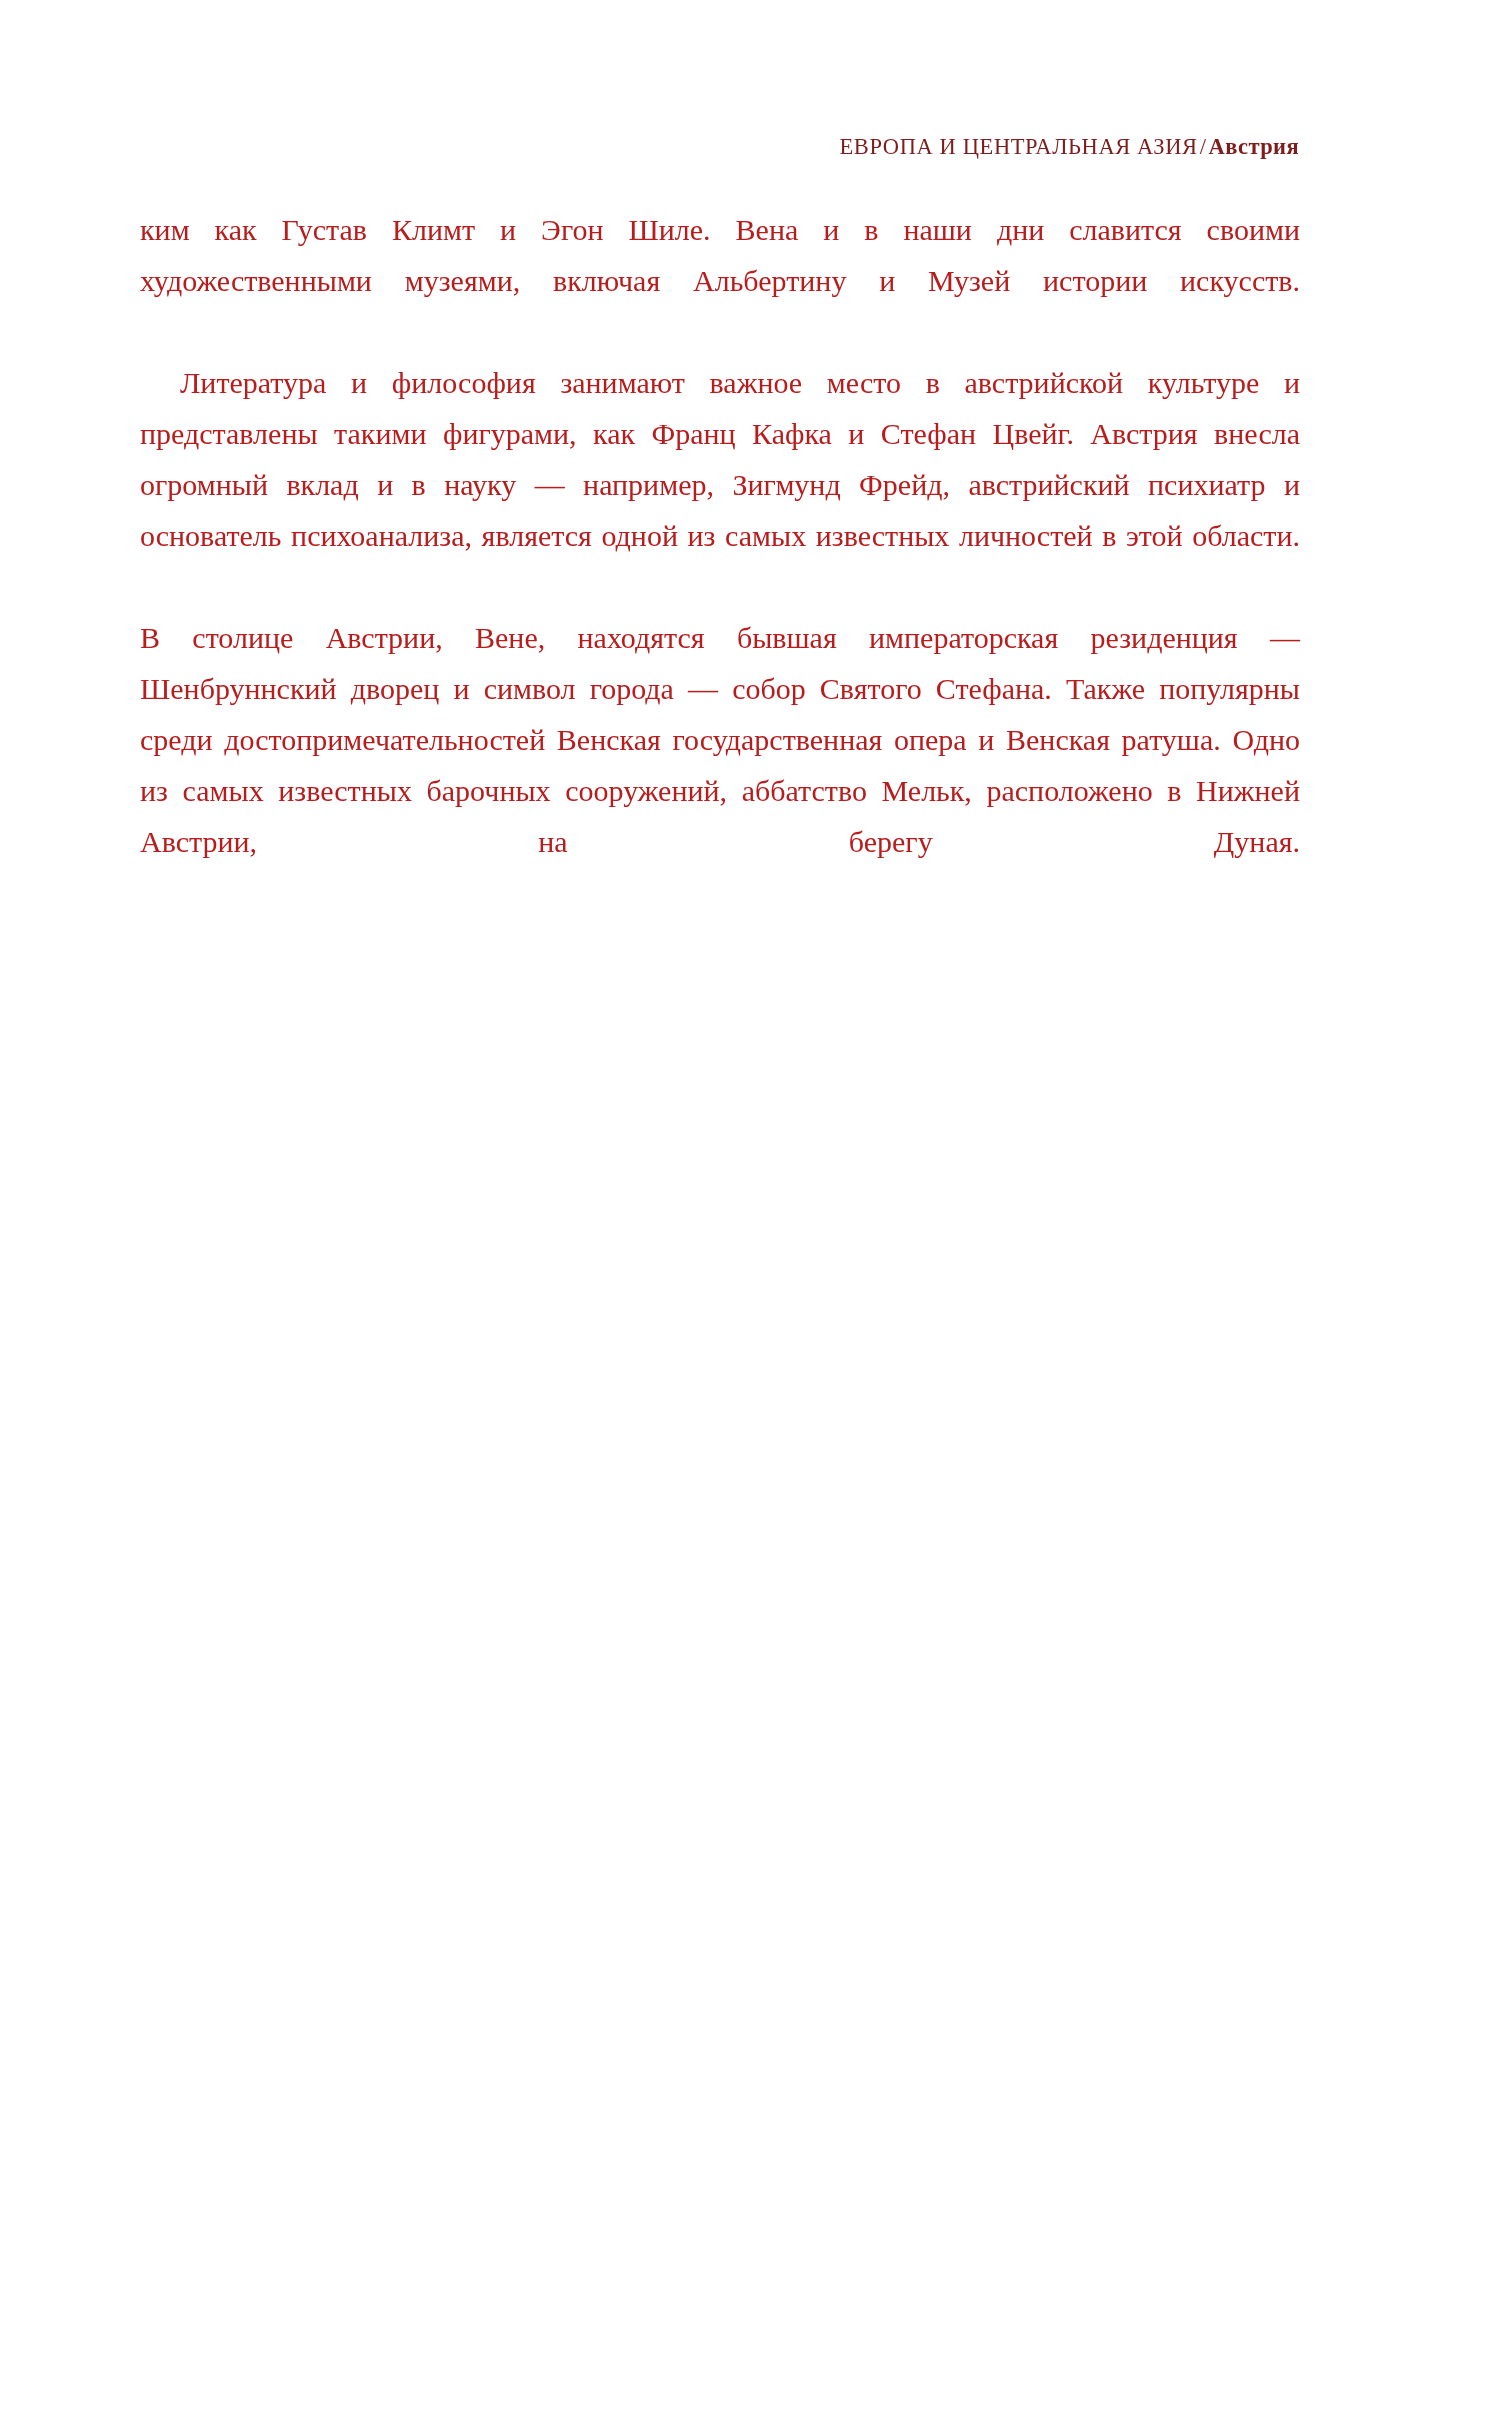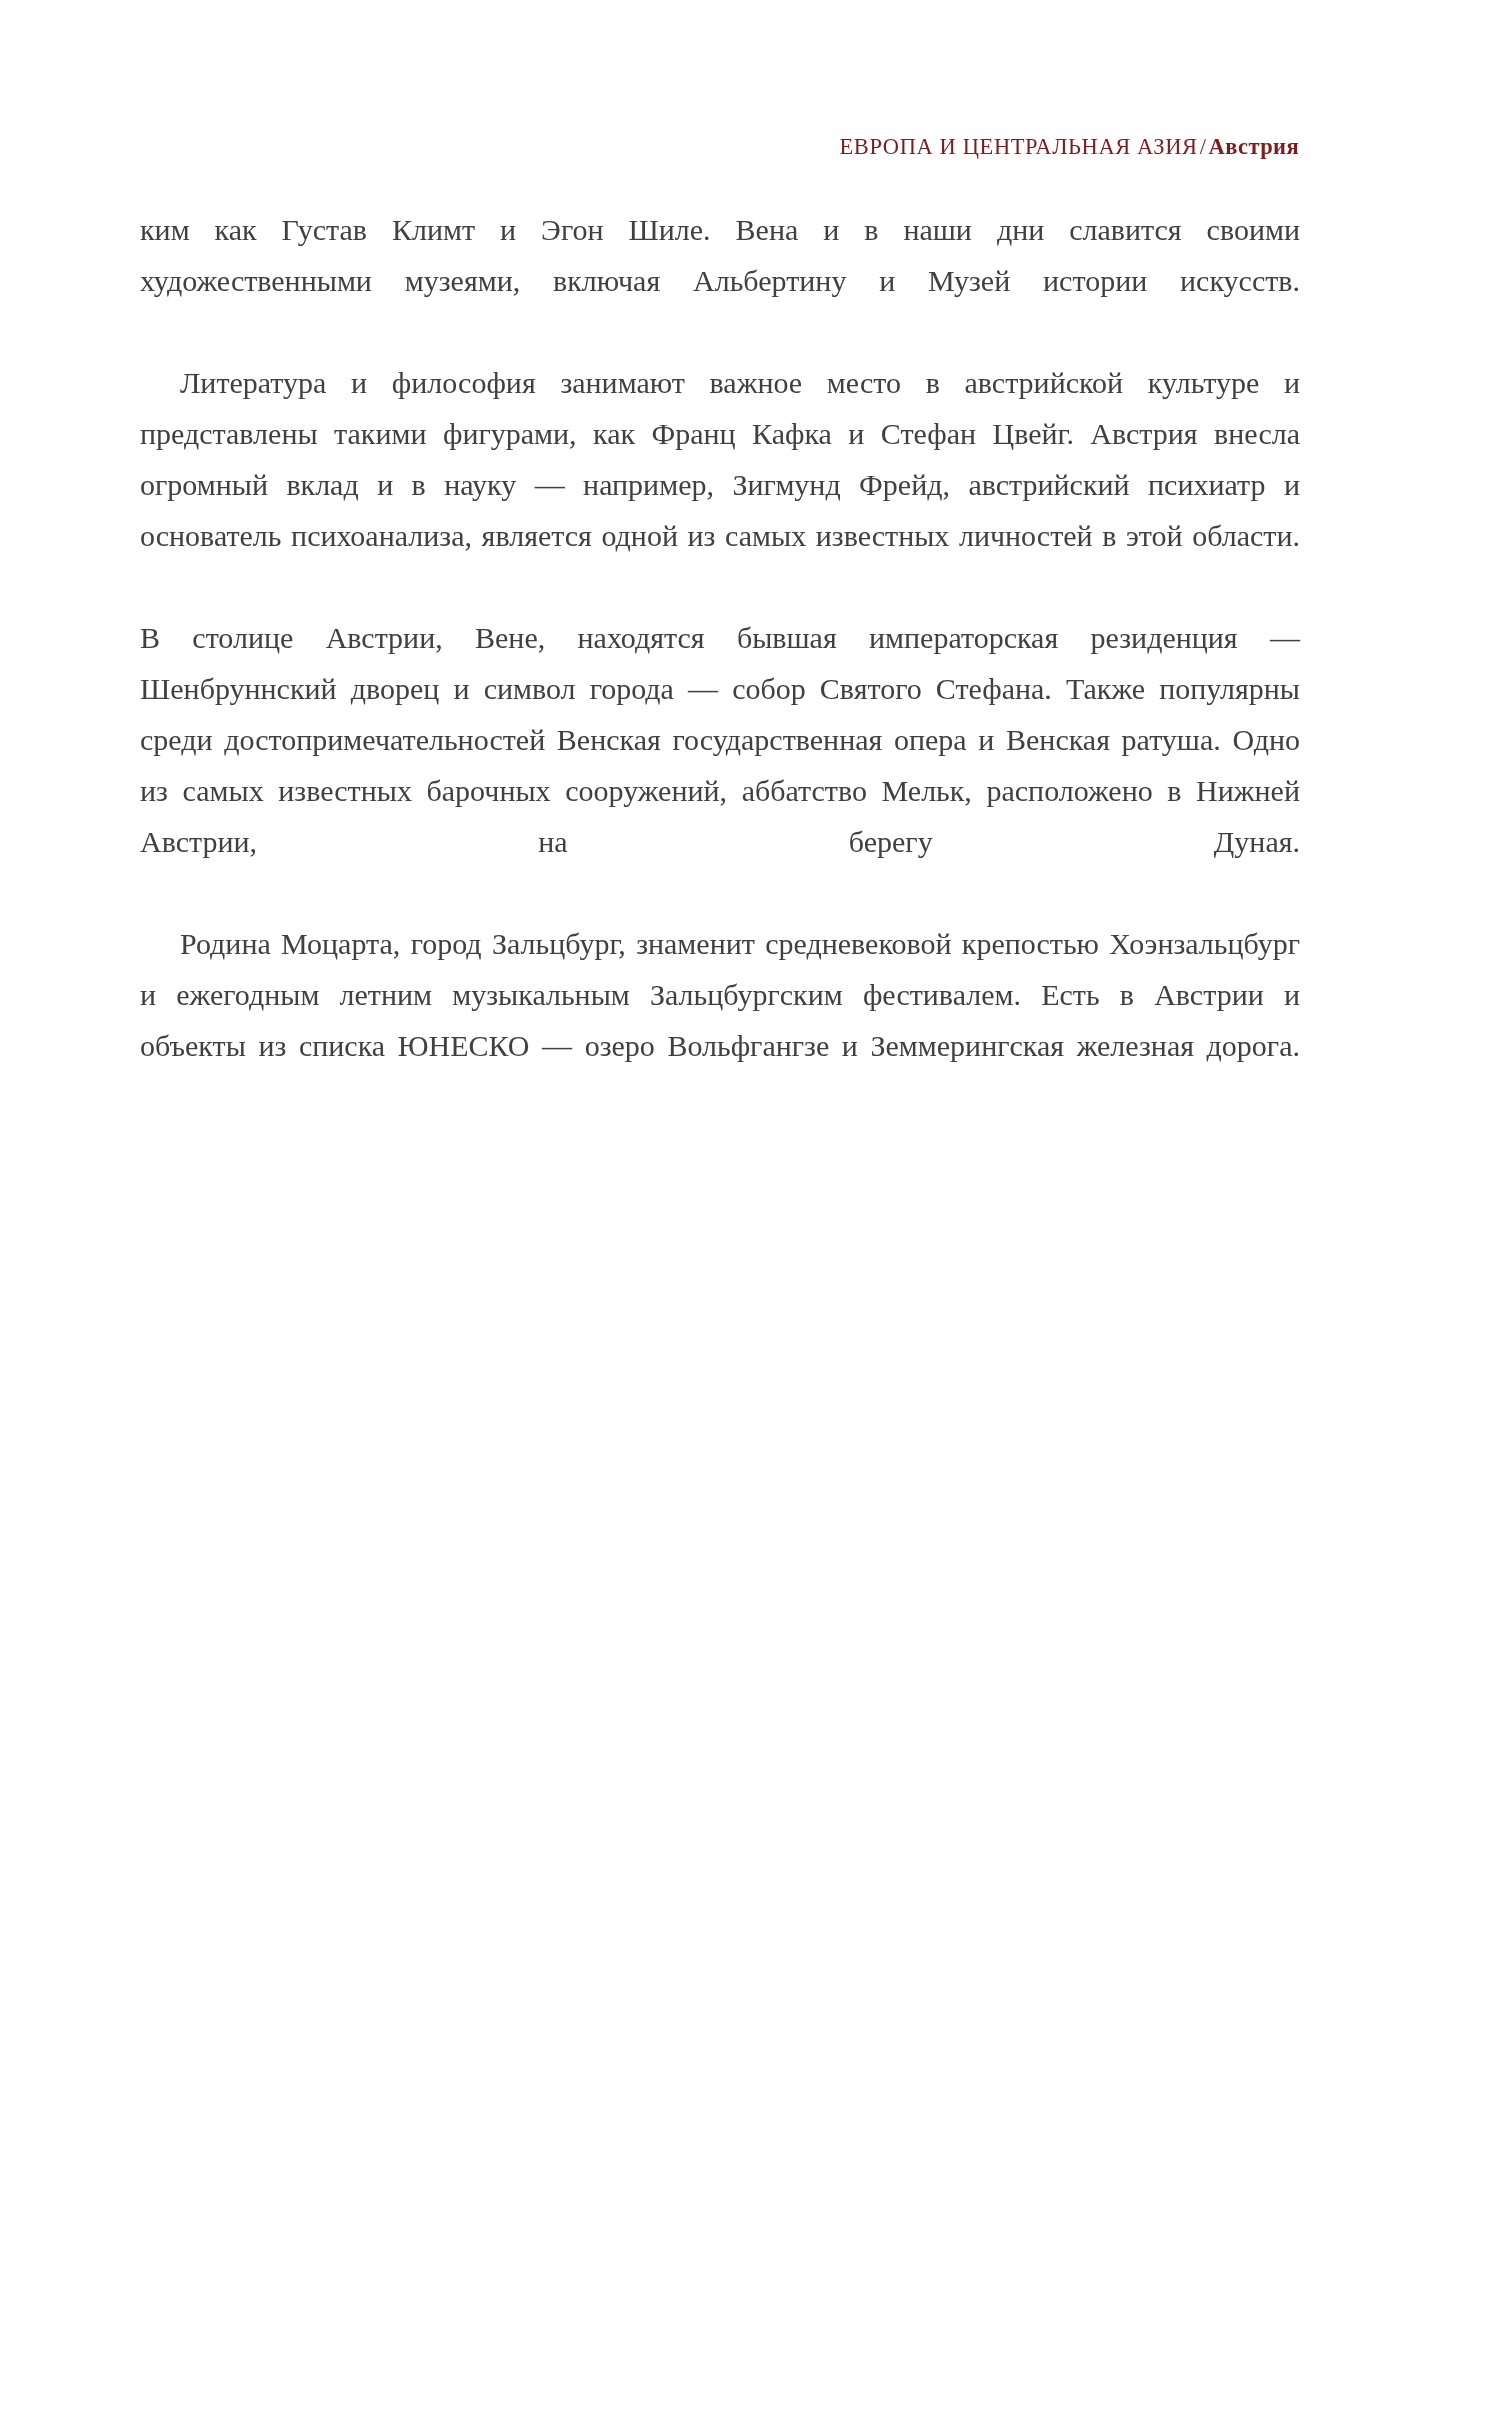--- a/index.html
+++ b/index.html
@@ -51,21 +51,21 @@
     left: 140px;
     top: 204px;
     width: 1160px;
   }
 
   p.body-par {
     margin: 0;
     font-family: "Liberation Serif", "DejaVu Serif", serif;
     font-size: 30px;
     line-height: 51px;
-    color: #404040;
+    color: #b91c1c;
     text-align: justify;
     text-indent: 40px;
     hyphens: manual;
     -webkit-hyphens: manual;
     word-spacing: 0.2px;
   }
   p.body-par.no-indent {
     text-indent: 0;
   }
   p.body-par:last-child {
@@ -112,19 +112,18 @@
   <div class="text-column">
 
     <p class="body-par no-indent">ким как Густав Климт и Эгон Шиле. Вена и в наши дни славится своими художественными музеями, включая Альбертину и Музей истории искусств.</p>
 
     <p class="body-par">Литература и философия занимают важное место в австрийской культуре и представлены такими фигурами, как Франц Кафка и Стефан Цвейг. Австрия внесла огромный вклад и в науку — например, Зигмунд Фрейд, австрийский психиатр и основатель психоанализа, является одной из самых известных личностей в этой области.</p>
 
 
 
     <p class="body-par no-indent">В столице Австрии, Вене, находятся бывшая императорская резиденция — Шенбруннский дворец и символ города — собор Святого Стефана. Также популярны среди достопримечательностей Венская государственная опера и Венская ратуша. Одно из самых известных барочных сооружений, аббатство Мельк, расположено в Нижней Австрии, на берегу Дуная.</p>
 
-    <p class="body-par">Родина Моцарта, город Зальцбург, знаменит средневековой крепостью Хоэнзальцбург и ежегодным летним музыкальным Зальцбургским фестивалем. Есть в Австрии и объекты из списка ЮНЕСКО — озеро Вольфгангзе и Земмерингская железная дорога.</p>
 
 
   </div>
 
 </div>
 
 
 </body></html>

